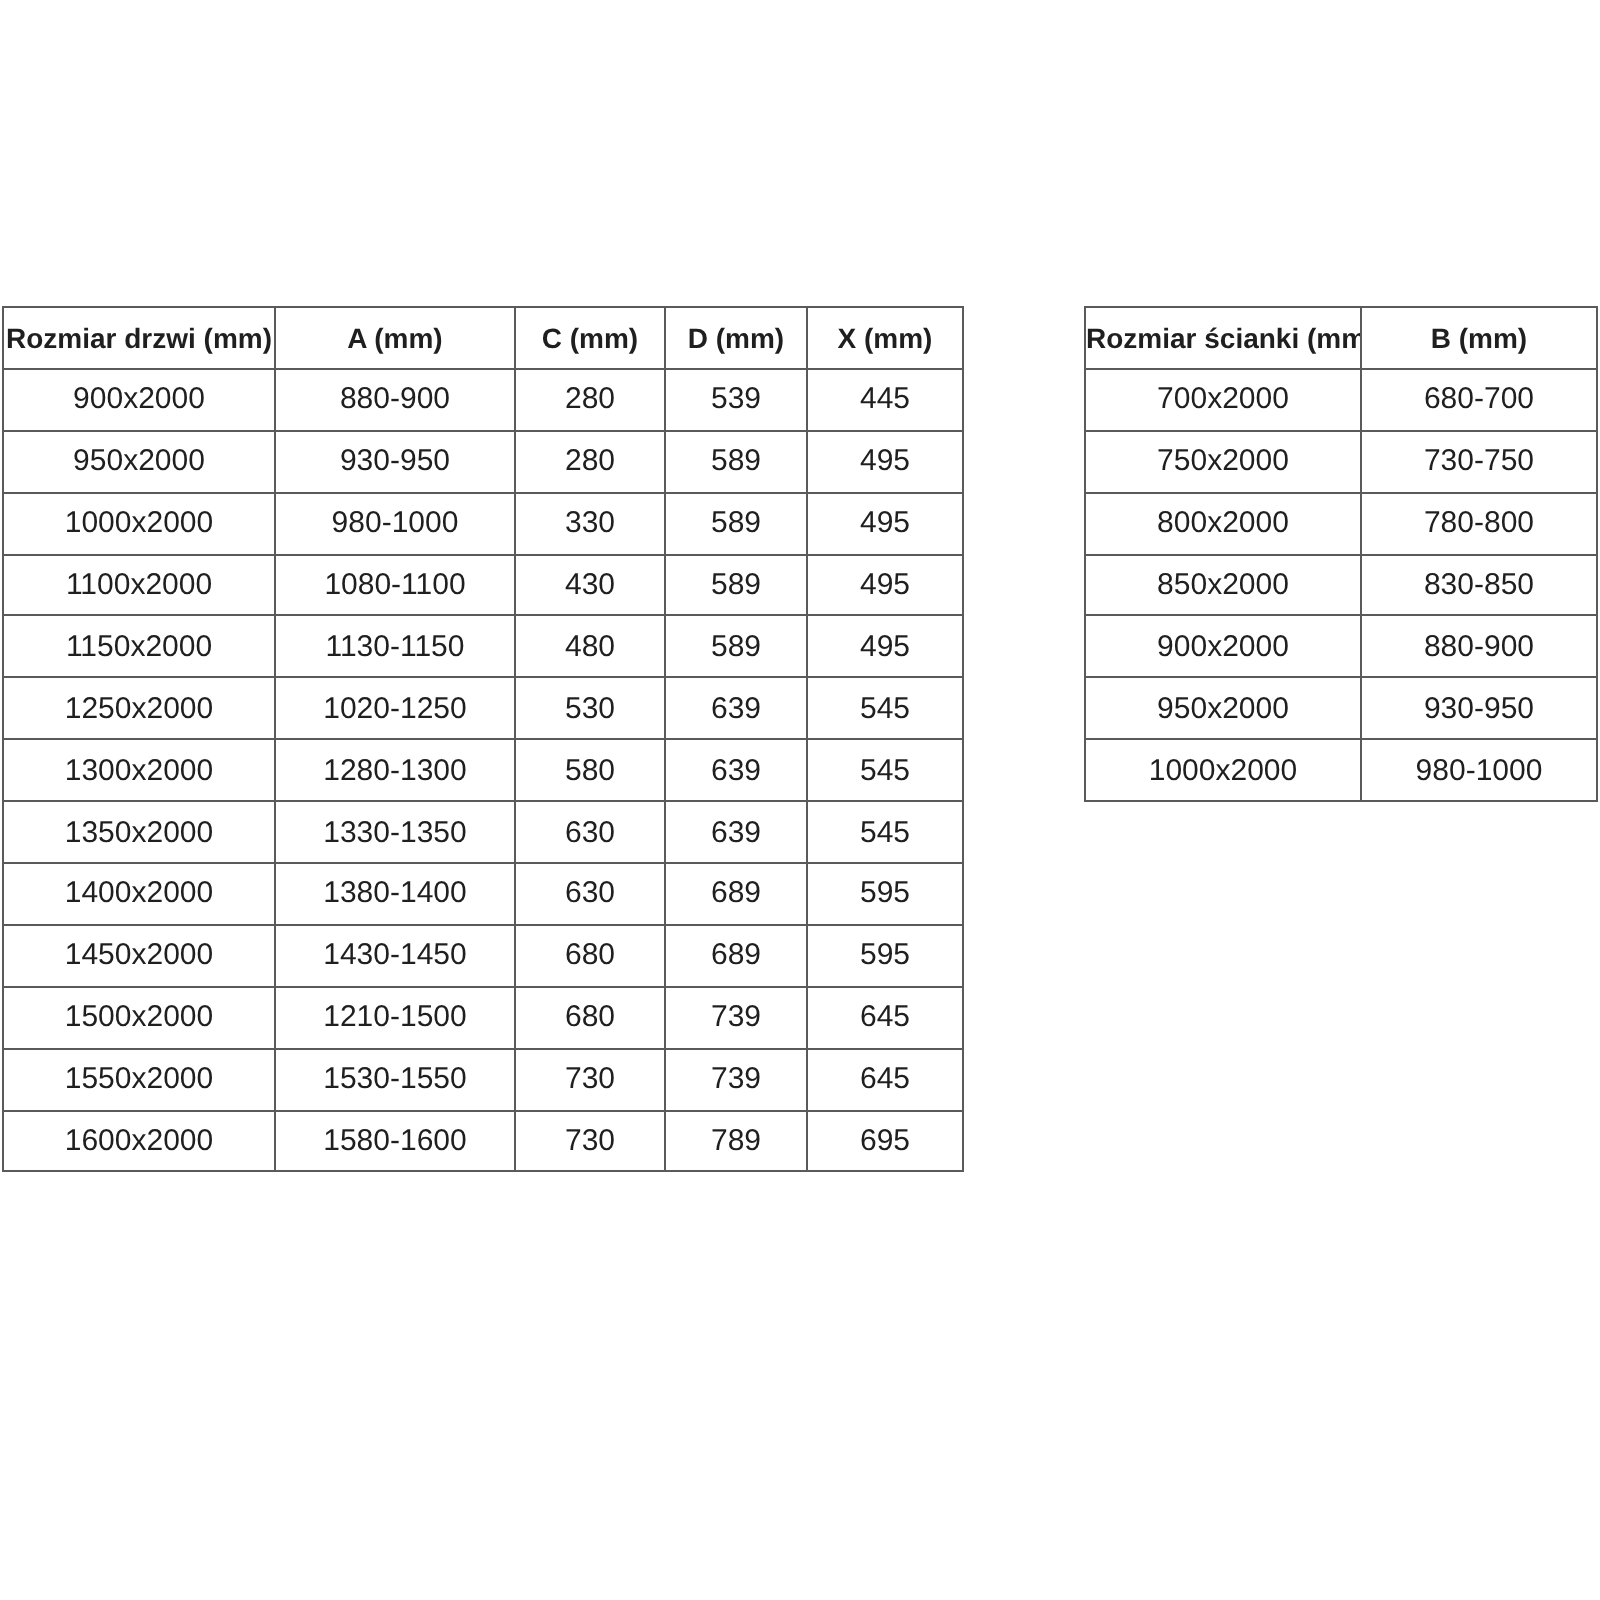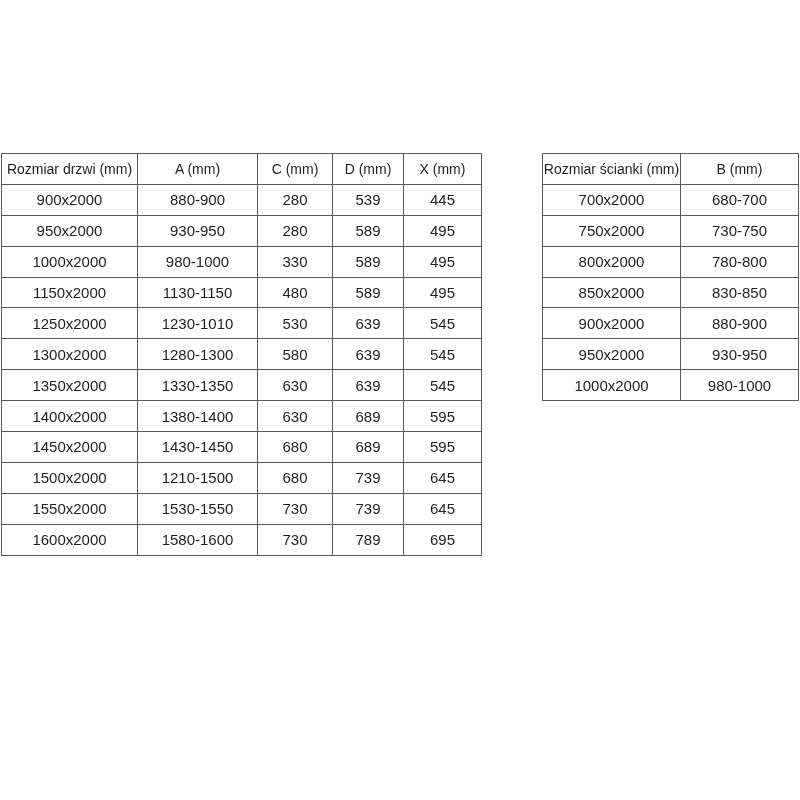--- a/index.html
+++ b/index.html
@@ -31,21 +31,21 @@
     text-align: center;
     vertical-align: middle;
     padding: 0;
     height: 29.9px;
     font-size: 15px;
     font-weight: normal;
     white-space: nowrap;
     overflow: hidden;
   }
   table.spec th {
-    font-weight: normal;
+    font-weight: bold;
     font-size: 14px;
   }
   #door-table {
     left: 1px;
     top: 153px;
     width: 480px;
   }
   #wall-table {
     left: 542px;
     top: 153px;
@@ -88,29 +88,36 @@
         <td>495</td>
       </tr>
       <tr>
         <td>1000x2000</td>
         <td>980-1000</td>
         <td>330</td>
         <td>589</td>
         <td>495</td>
       </tr>
       <tr>
+        <td>1100x2000</td>
+        <td>1080-1100</td>
+        <td>430</td>
+        <td>589</td>
+        <td>495</td>
+      </tr>
+      <tr>
         <td>1150x2000</td>
         <td>1130-1150</td>
         <td>480</td>
         <td>589</td>
         <td>495</td>
       </tr>
       <tr>
         <td>1250x2000</td>
-        <td>1230-1010</td>
+        <td>1020-1250</td>
         <td>530</td>
         <td>639</td>
         <td>545</td>
       </tr>
       <tr>
         <td>1300x2000</td>
         <td>1280-1300</td>
         <td>580</td>
         <td>639</td>
         <td>545</td>

